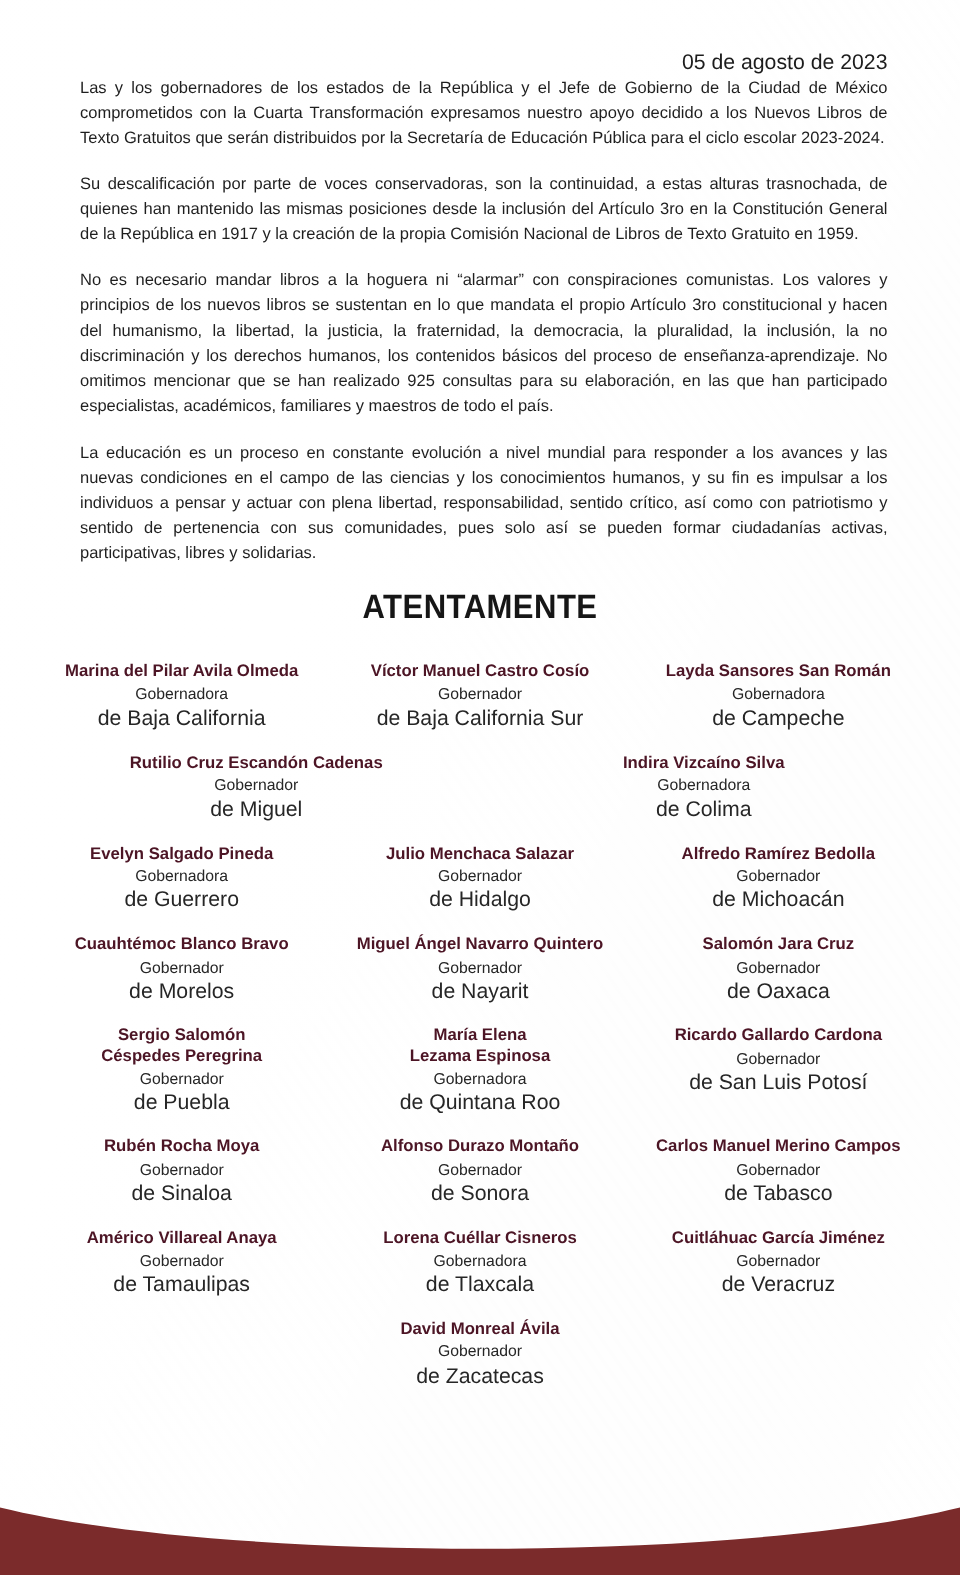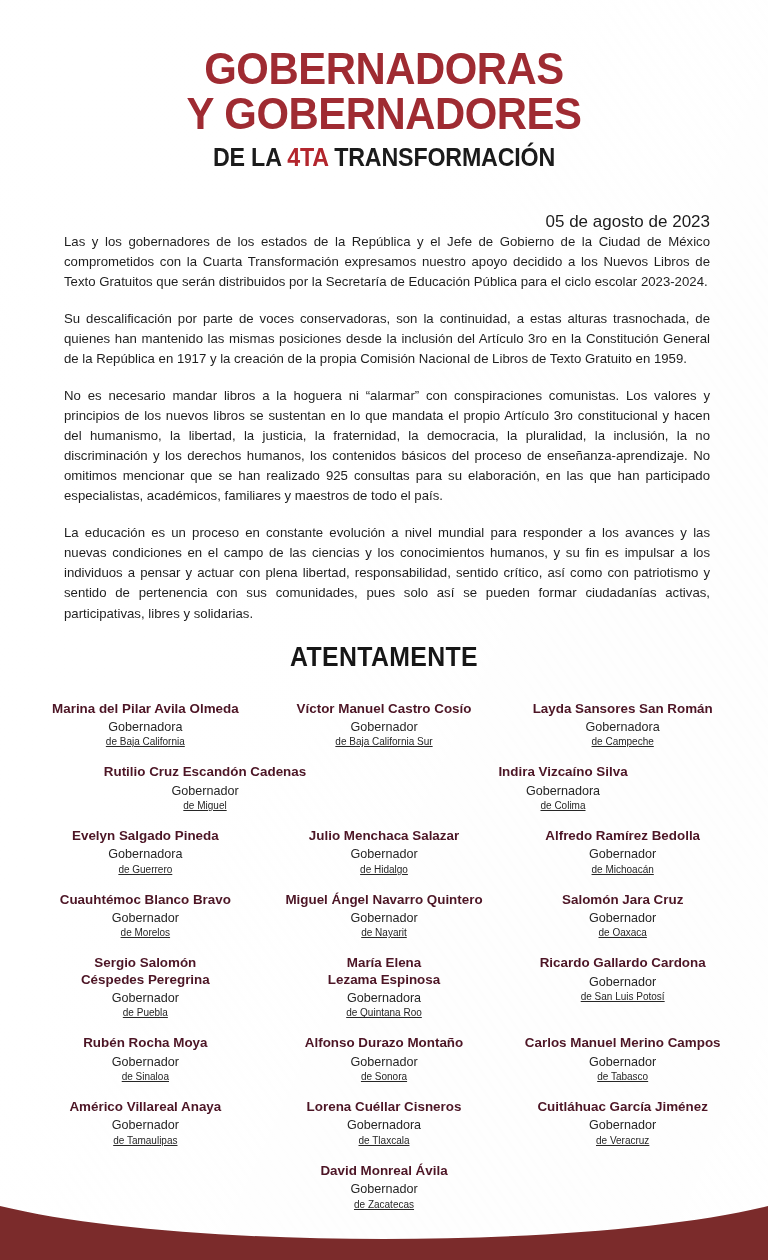--- a/index.html
+++ b/index.html
@@ -161,24 +161,23 @@
     color: #4c1525;
     line-height: 1.22;
     margin-bottom: 2px;
   }
   .signer-role {
     font-size: 12.6px;
     color: #262626;
     line-height: 1.3;
   }
   .signer-place {
-    font-size: 10px;
+    font-size: 17px;
     color: #262626;
     line-height: 1.3;
-    text-decoration: underline;
   }
 
   
   .footer-band {
     position: absolute;
     left: 0;
     bottom: 0;
     width: 768px;
     height: 56px;
     z-index: 3;
@@ -190,25 +189,20 @@
 
 <div class="page">
 
   <div class="bg-stripes"></div>
   <div class="bg-sheen-a"></div>
   <div class="bg-sheen-b"></div>
   <div class="bg-sheen-c"></div>
 
   <div class="content">
 
-    <div class="masthead">
-      <div class="title-line title-line-1" style="color: rgb(159, 43, 50);">GOBERNADORAS</div>
-      <div class="title-line title-line-2" style="color: rgb(159, 43, 50);">Y GOBERNADORES</div>
-      <div class="subtitle"><span>DE LA </span><span class="accent" style="color: rgb(179, 38, 45);">4TA</span><span> TRANSFORMACIÓN</span></div>
-    </div>
 
     <div class="date">05 de agosto de 2023</div>
 
     <div class="body-copy">
       <p>Las y los gobernadores de los estados de la República y el Jefe de Gobierno de la Ciudad de México comprometidos con la Cuarta Transformación expresamos nuestro apoyo decidido a los Nuevos Libros de Texto Gratuitos que serán distribuidos por la Secretaría de Educación Pública para el ciclo escolar 2023-2024.</p>
       <p>Su descalificación por parte de voces conservadoras, son la continuidad, a estas alturas trasnochada, de quienes han mantenido las mismas posiciones desde la inclusión del Artículo 3ro en la Constitución General de la República en 1917 y la creación de la propia Comisión Nacional de Libros de Texto Gratuito en 1959.</p>
       <p>No es necesario mandar libros a la hoguera ni “alarmar” con conspiraciones comunistas. Los valores y principios de los nuevos libros se sustentan en lo que mandata el propio Artículo 3ro constitucional y hacen del humanismo, la libertad, la justicia, la fraternidad, la democracia, la pluralidad, la inclusión, la no discriminación y los derechos humanos, los contenidos básicos del proceso de enseñanza-aprendizaje. No omitimos mencionar que se han realizado 925 consultas para su elaboración, en las que han participado especialistas, académicos, familiares y maestros de todo el país.</p>
       <p>La educación es un proceso en constante evolución a nivel mundial para responder a los avances y las nuevas condiciones en el campo de las ciencias y los conocimientos humanos, y su fin es impulsar a los individuos a pensar y actuar con plena libertad, responsabilidad, sentido crítico, así como con patriotismo y sentido de pertenencia con sus comunidades, pues solo así se pueden formar ciudadanías activas, participativas, libres y solidarias.</p>
     </div>
 

